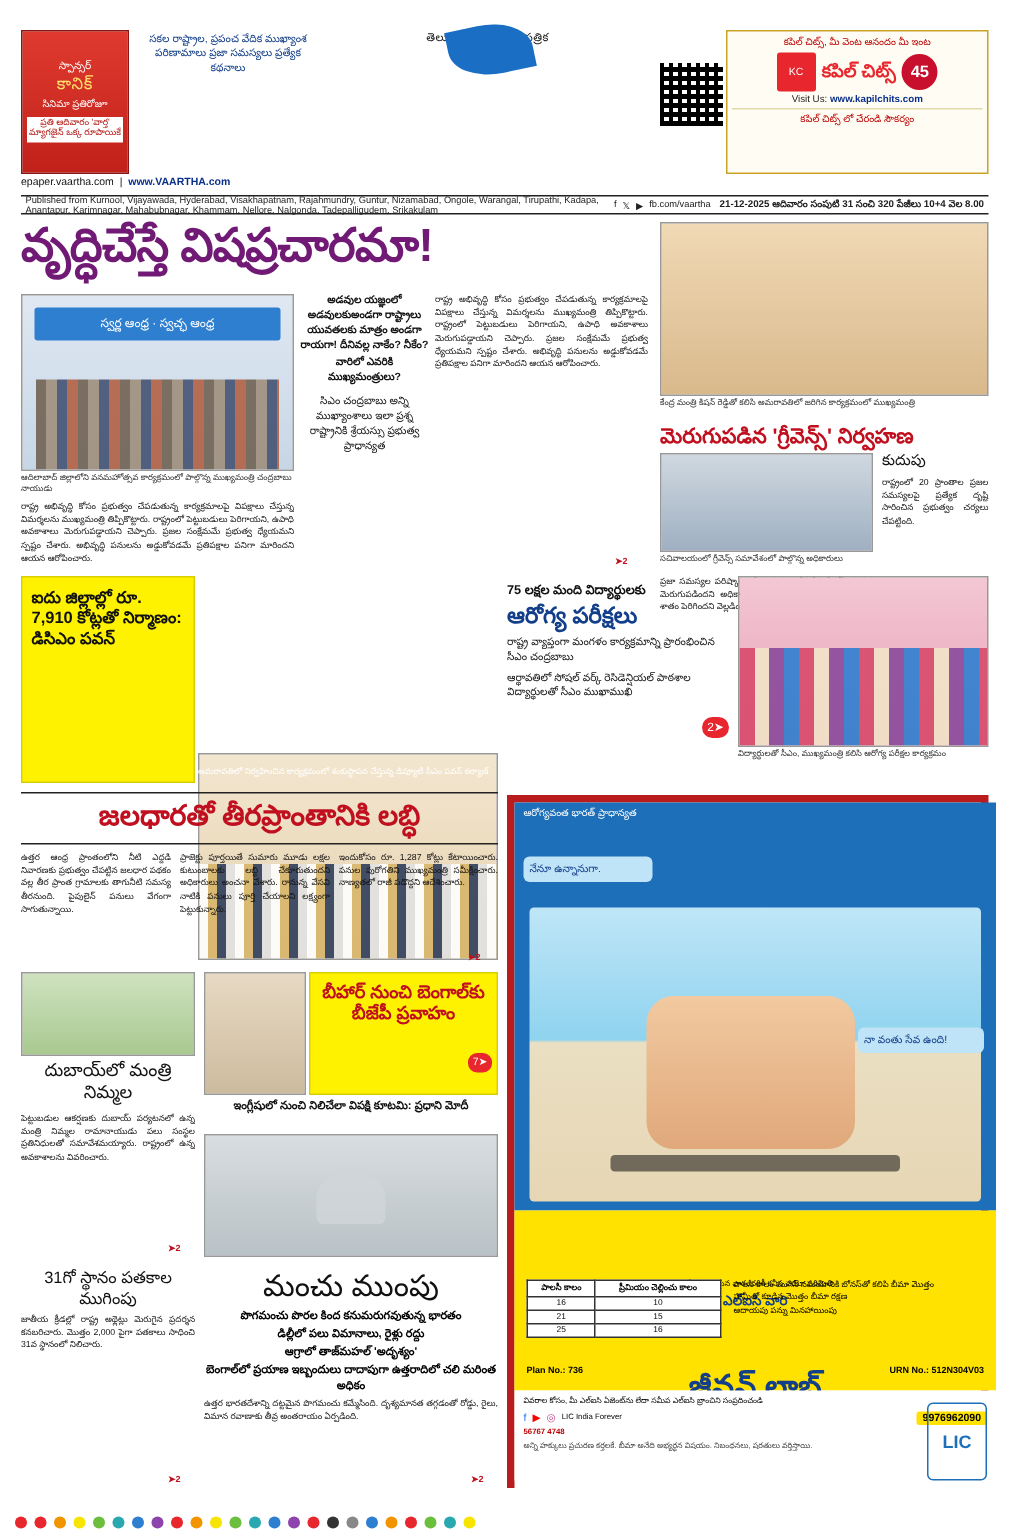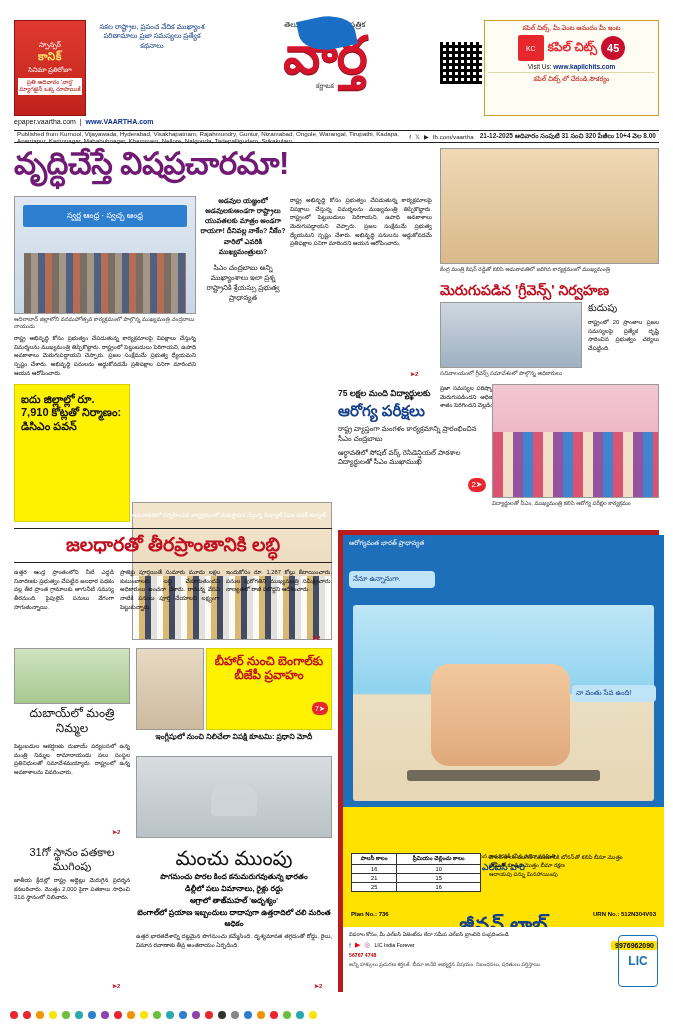--- a/index.html
+++ b/index.html
@@ -15,21 +15,21 @@
 
   
   .masthead { position:absolute; left:14px; top:20px; width:645px; height:108px; }
   .mast-left {
     position:absolute; left:0; top:0; width:72px; height:96px;
     background: linear-gradient(#e03a2f,#c0211a);
     border:1px solid #8d1410; color:#fff;
     display:flex; flex-direction:column; align-items:center; justify-content:center;
     font-size:7px; line-height:1.25; text-align:center; padding:3px;
   }
-  .mast-left .big { font-size:11px; font-weight:bold; color:#ffe36b; letter-spacing:.5px;}
+  .mast-left .big { font-size:11px; font-weight:normal; color:#ffe36b; letter-spacing:.5px;}
   .mast-left .sub { font-size:6.5px; color:#fff; margin-top:2px;}
   .mast-left .strip { margin-top:4px; background:#fff; color:#b3140f; width:100%; font-size:6px; padding:1px 0;}
   .mast-epaper { position:absolute; left:0; top:98px; width:180px; font-size:7px; color:#111; }
   .mast-epaper b { color:#0a2f8a; }
 
   .mast-tag {
     position:absolute; left:78px; top:2px; width:120px; font-size:7px; line-height:1.35;
     color:#0d3a86; text-align:center;
   }
   .mast-title { position:absolute; left:196px; top:0px; width:230px; text-align:center; }
@@ -128,21 +128,20 @@
     <div class="mast-epaper">
       <span>epaper.vaartha.com</span>
       &nbsp;|&nbsp;
       <b>www.VAARTHA.com</b>
     </div>
 
     <div class="mast-tag">సకల రాష్ట్రాల, ప్రపంచ వేదిక ముఖ్యాంశ పరిణామాలు ప్రజా సమస్యలు ప్రత్యేక కథనాలు</div>
 
     <div class="mast-title">
       <div class="kicker">తెలుగు జాతీయం దినపత్రిక</div>
-      <div class="logo">వార్త</div>
       <div class="logo-sub">కర్ణాటక</div>
     </div>
     <div class="swoosh"></div>
     <div class="qr"></div>
 
     <div class="mast-right">
       <div class="top">కపిల్ చిట్స్, మీ వెంట ఆనందం మీ ఇంట</div>
       <div class="kapil-row">
         <div class="kapil-logo">KC</div>
         <div class="kapil-name">కపిల్ చిట్స్</div>

